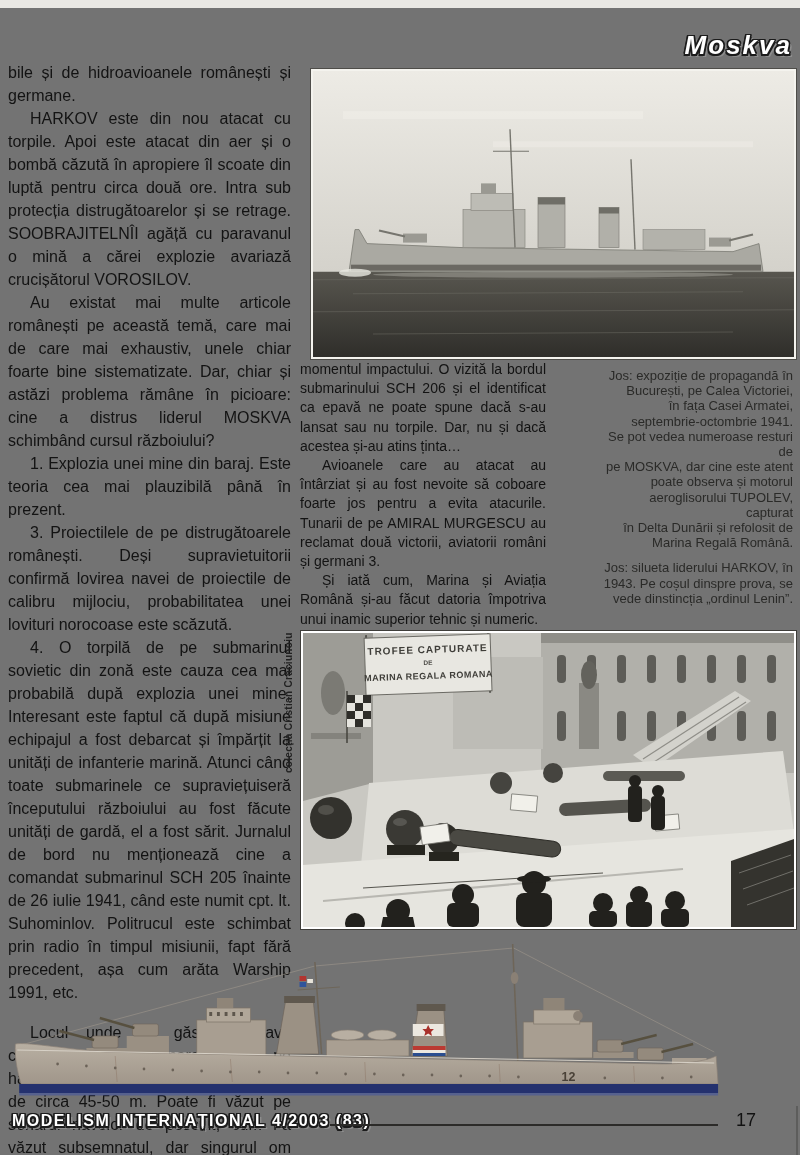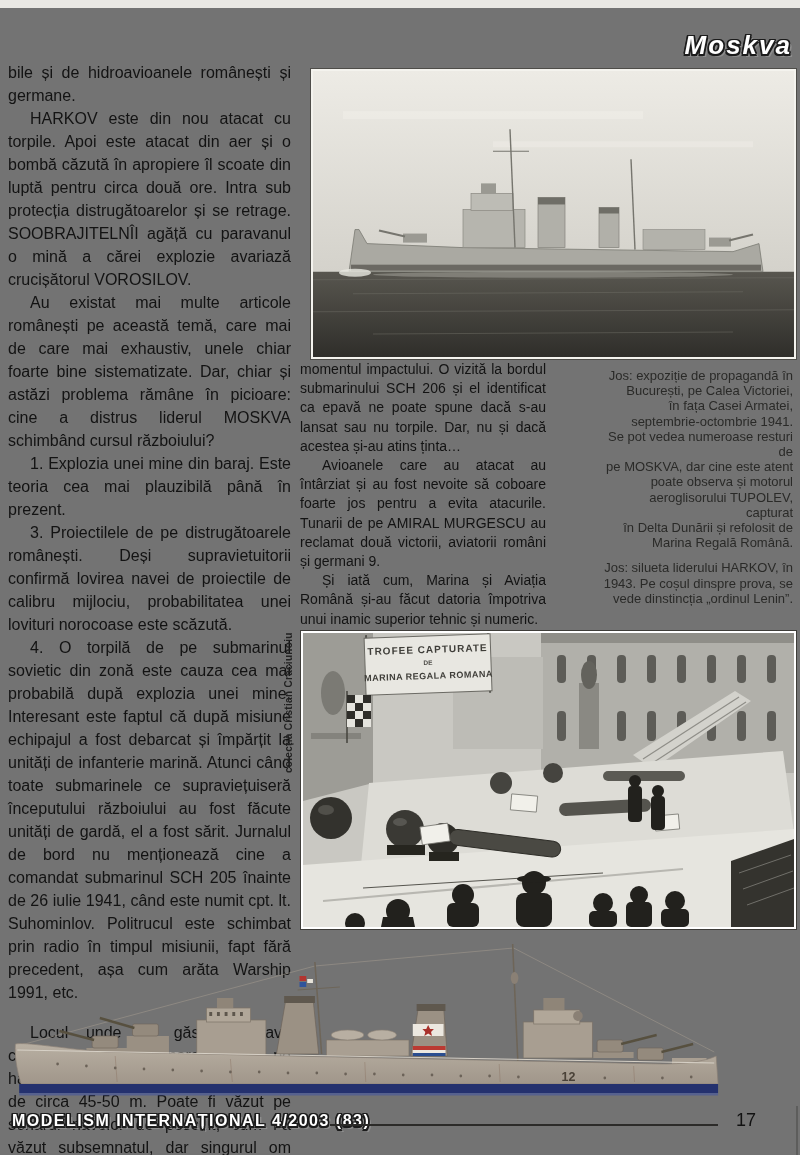--- a/index.html
+++ b/index.html
@@ -128,21 +128,21 @@
         <rect x="396" y="166" width="22" height="9" fill="#9b9a93"></rect>
         <line x1="416" y1="169" x2="440" y2="163" stroke="#76756e" stroke-width="2"></line>
         <ellipse cx="42" cy="201" rx="16" ry="4" fill="#e9e8e1" opacity=".8"></ellipse>
         <ellipse cx="240" cy="203" rx="180" ry="3" fill="#cfcec7" opacity=".35"></ellipse>
       </g>
     </svg>
   </figure>
 
   <div class="col-mid">
     <p class="para">momentul impactului. O vizită la bordul submarinului SCH 206 și el identificat ca epavă ne poate spune dacă s-au lansat sau nu torpile. Dar, nu și dacă acestea și-au atins ținta…</p>
-    <p class="para indent">Avioanele care au atacat au întârziat și au fost nevoite să coboare foarte jos pentru a evita atacurile. Tunarii de pe AMIRAL MURGESCU au reclamat două victorii, aviatorii români și germani 9.</p>
+    <p class="para indent">Avioanele care au atacat au întârziat și au fost nevoite să coboare foarte jos pentru a evita atacurile. Tunarii de pe AMIRAL MURGESCU au reclamat două victorii, aviatorii români și germani 3.</p>
     <p class="para indent">Și iată cum, Marina și Aviația Română și-au făcut datoria împotriva unui inamic superior tehnic și numeric.</p>
     <p class="para indent">Și iată cum, din nou, totalitarismul s-a dovedit inferior liberei inițiative. ■</p>
   </div>
 
   <div class="captions">
     <p class="caption">Jos: expoziție de propagandă în
 București, pe Calea Victoriei,
 în fața Casei Armatei,
 septembrie-octombrie 1941.
 Se pot vedea numeroase resturi de

